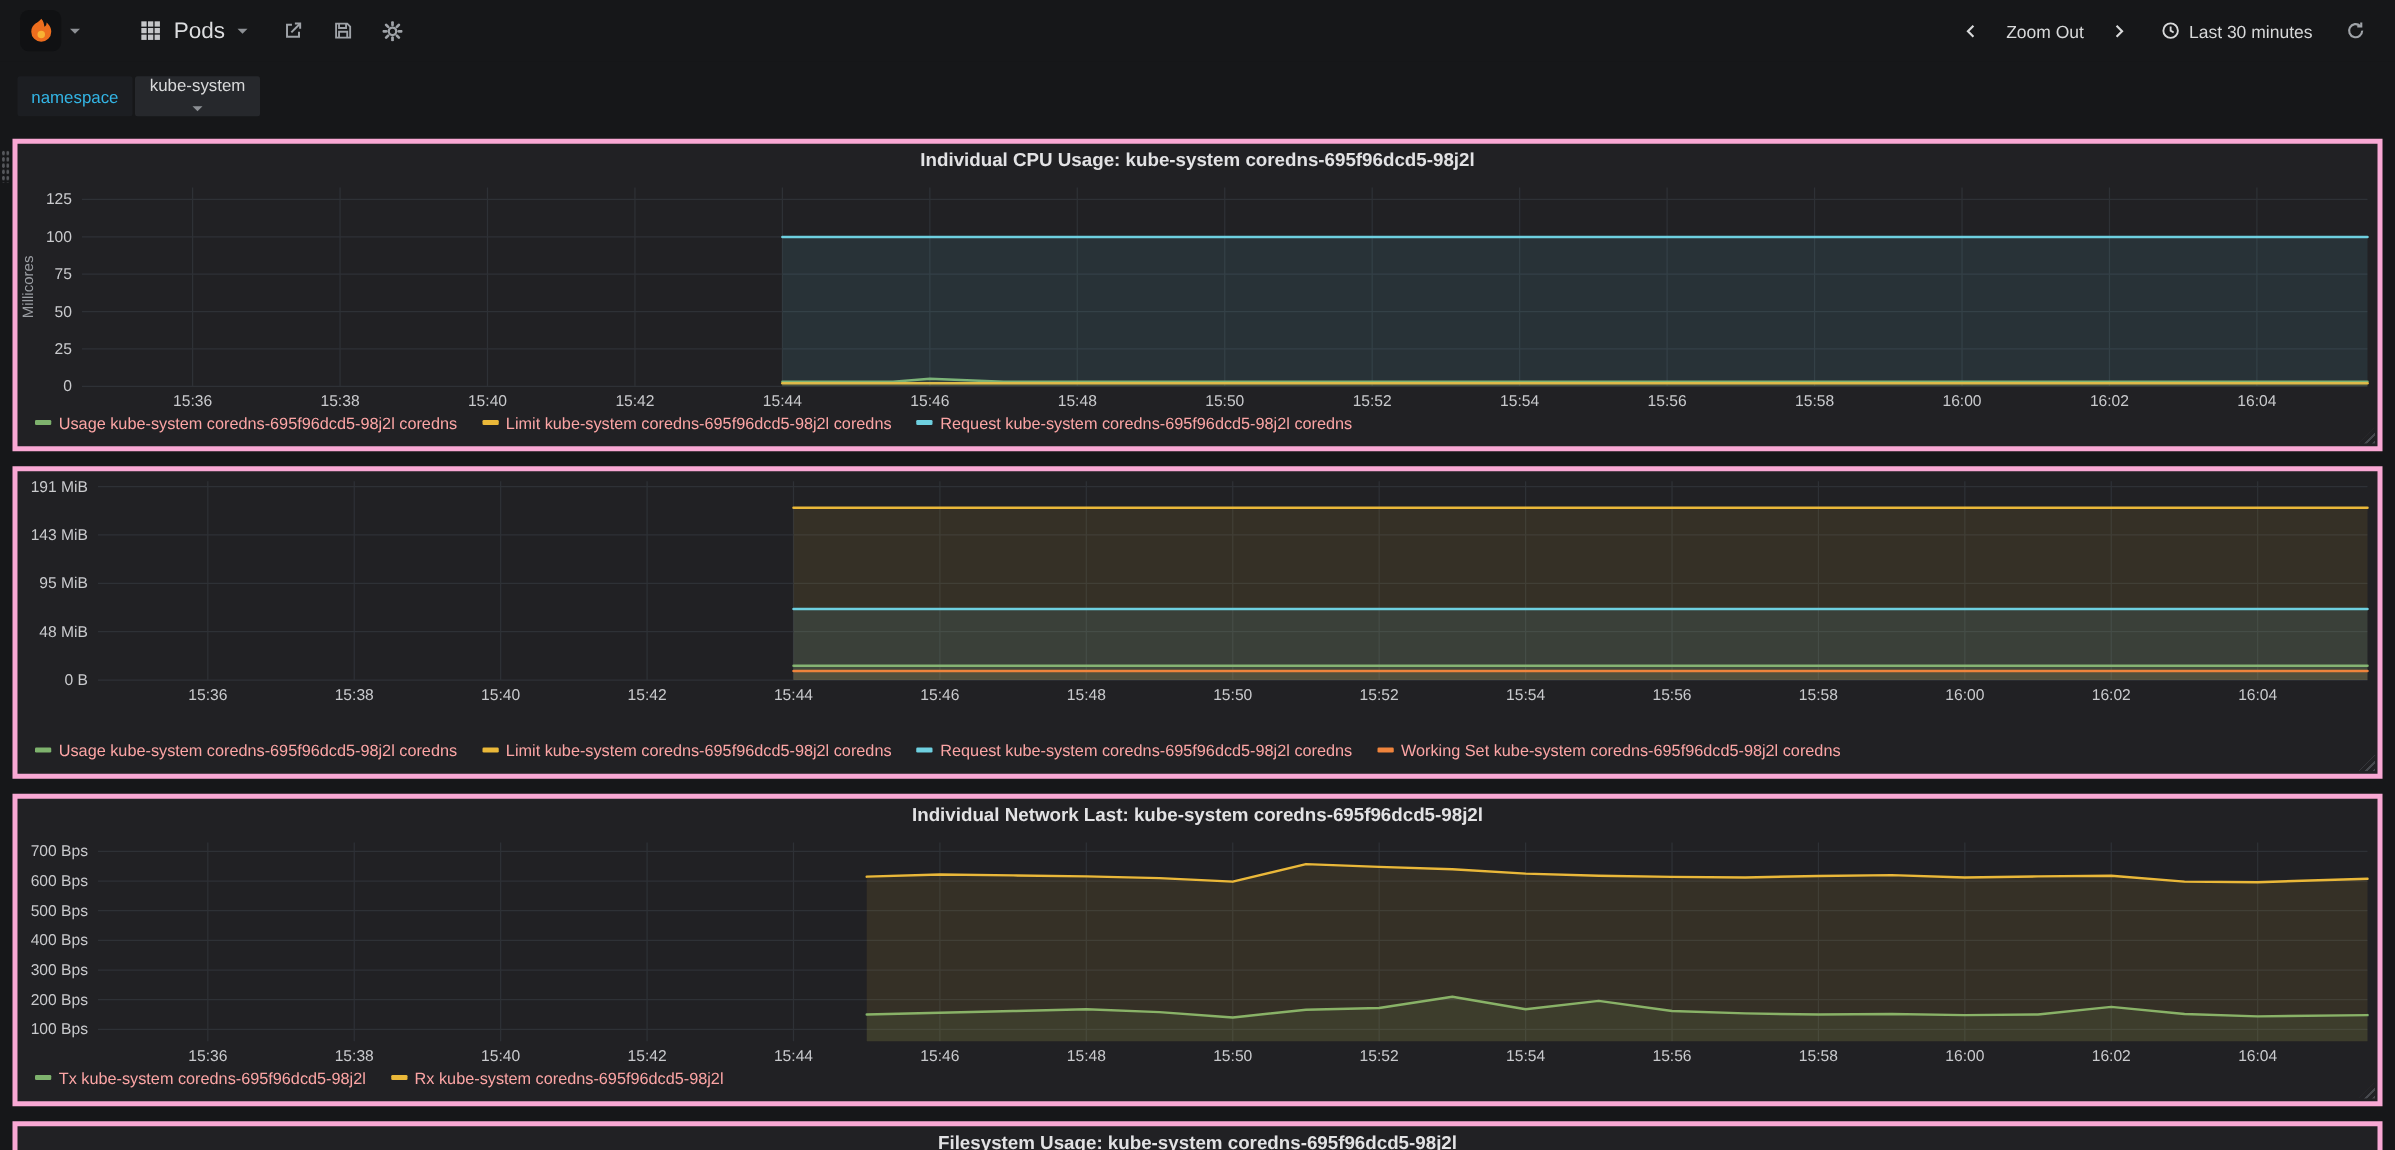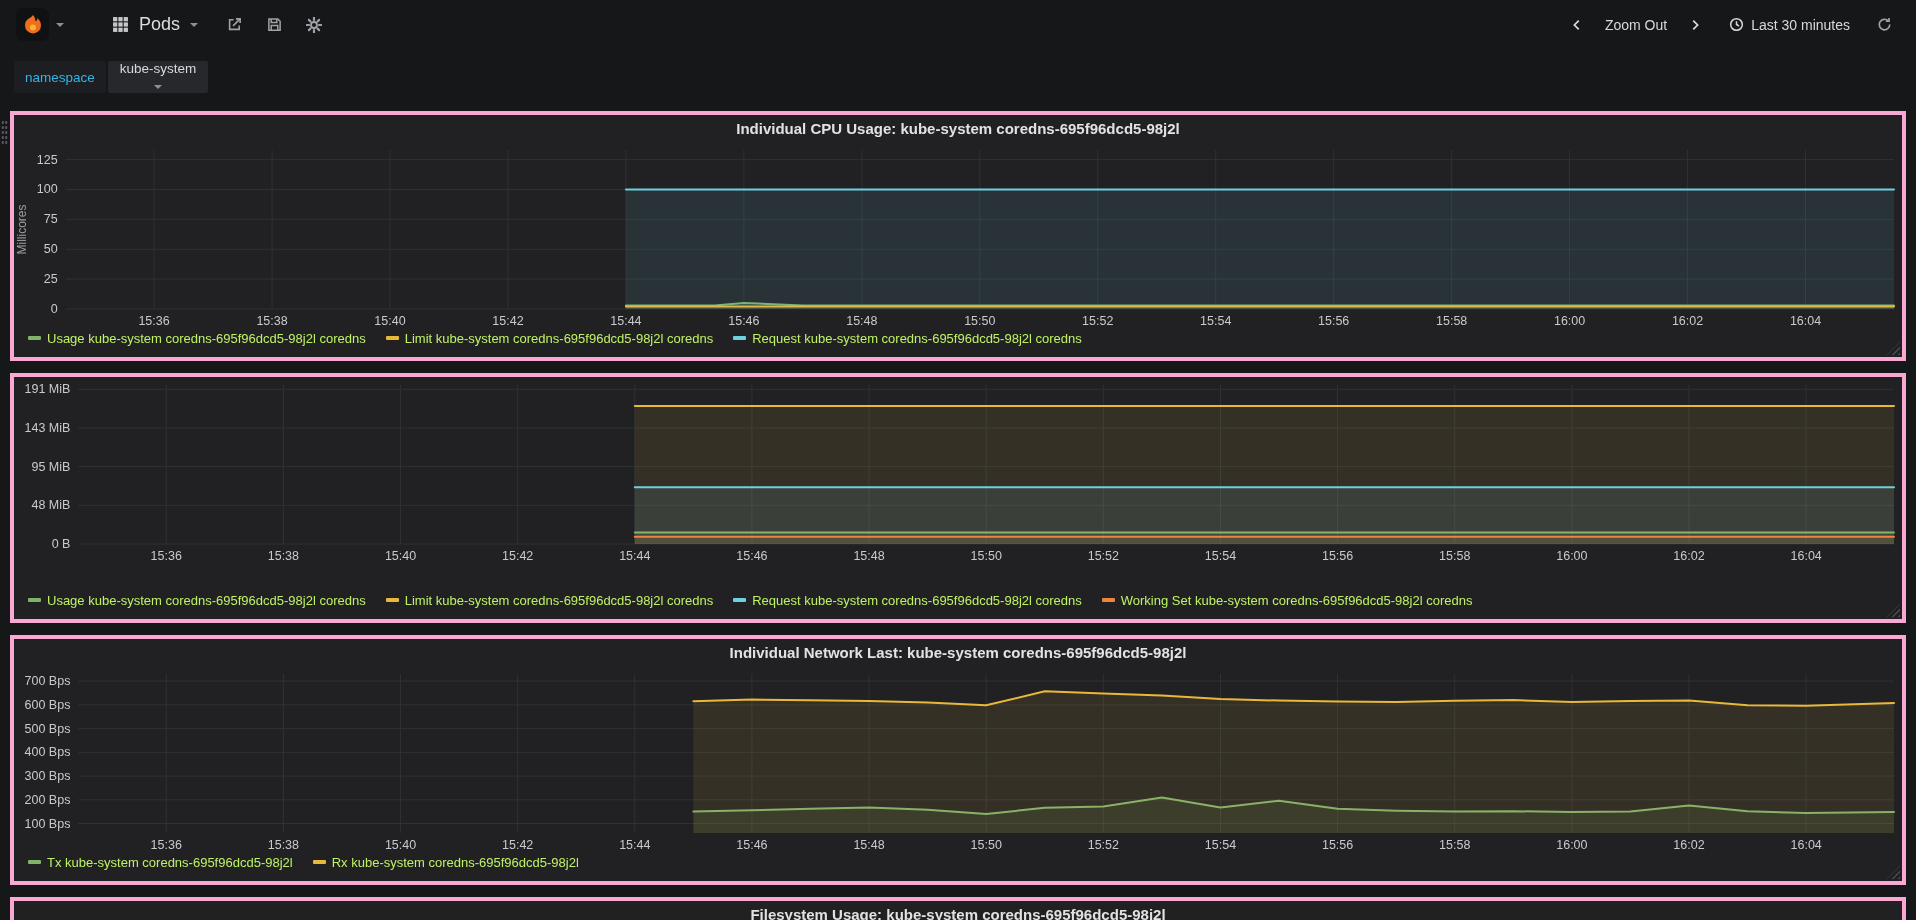--- a/index.html
+++ b/index.html
@@ -34,21 +34,21 @@
 
   
   .dash{padding:8px 10px 0;}
   .panel{position:relative;background:#212124;border:4px solid #f9a8d4;height:250px;margin-bottom:12px;
     display:flex;flex-direction:column;box-sizing:border-box;}
   .panel-title{flex:none;height:27px;display:flex;align-items:center;justify-content:center;
     font-size:15px;font-weight:bold;color:#e2e2e4;cursor:pointer;}
   .chart{flex:1 1 auto;position:relative;cursor:crosshair;}
   .chart svg{position:absolute;left:0;top:0;}
   .legend{flex:none;height:26px;display:flex;align-items:center;gap:20px;padding:0 10px 6px 14px;}
-  .legend-item{display:flex;align-items:center;gap:6px;font-size:13px;color:#bef264;cursor:pointer;}
+  .legend-item{display:flex;align-items:center;gap:6px;font-size:13px;color:#fca5a5;cursor:pointer;}
   .legend-dash{width:13px;height:4px;border-radius:1px;display:inline-block;}
   .resize-handle{position:absolute;right:2px;bottom:2px;width:13px;height:13px;cursor:se-resize;
     background:repeating-linear-gradient(135deg, transparent 0 3px, #47494e 3px 4.6px);
     clip-path:polygon(100% 0,100% 100%,0 100%);}
 
   
   .grid{stroke:#2e3136;stroke-width:1;}
   .tick{fill:#c9cacd;font-size:12.5px;font-family:"Liberation Sans",sans-serif;}
   .axis-label{fill:#9b9ea3;font-size:12px;}
 </style>

